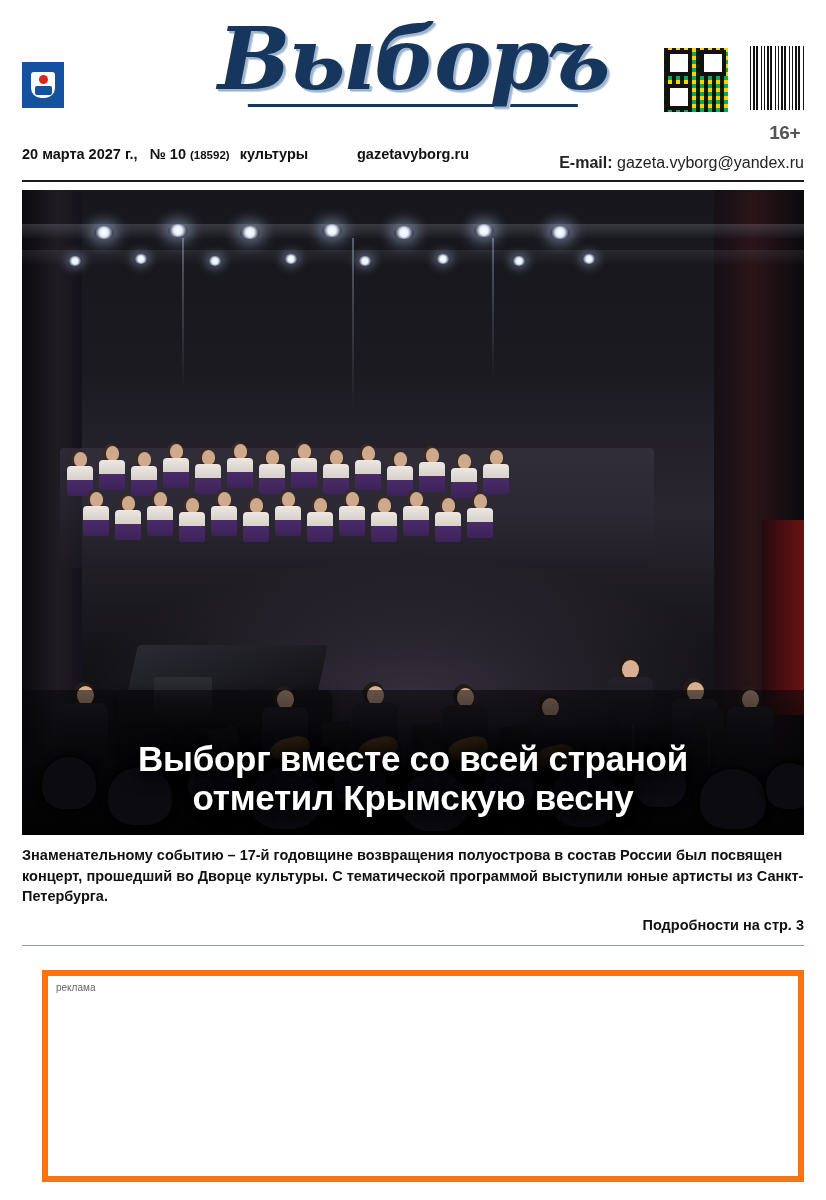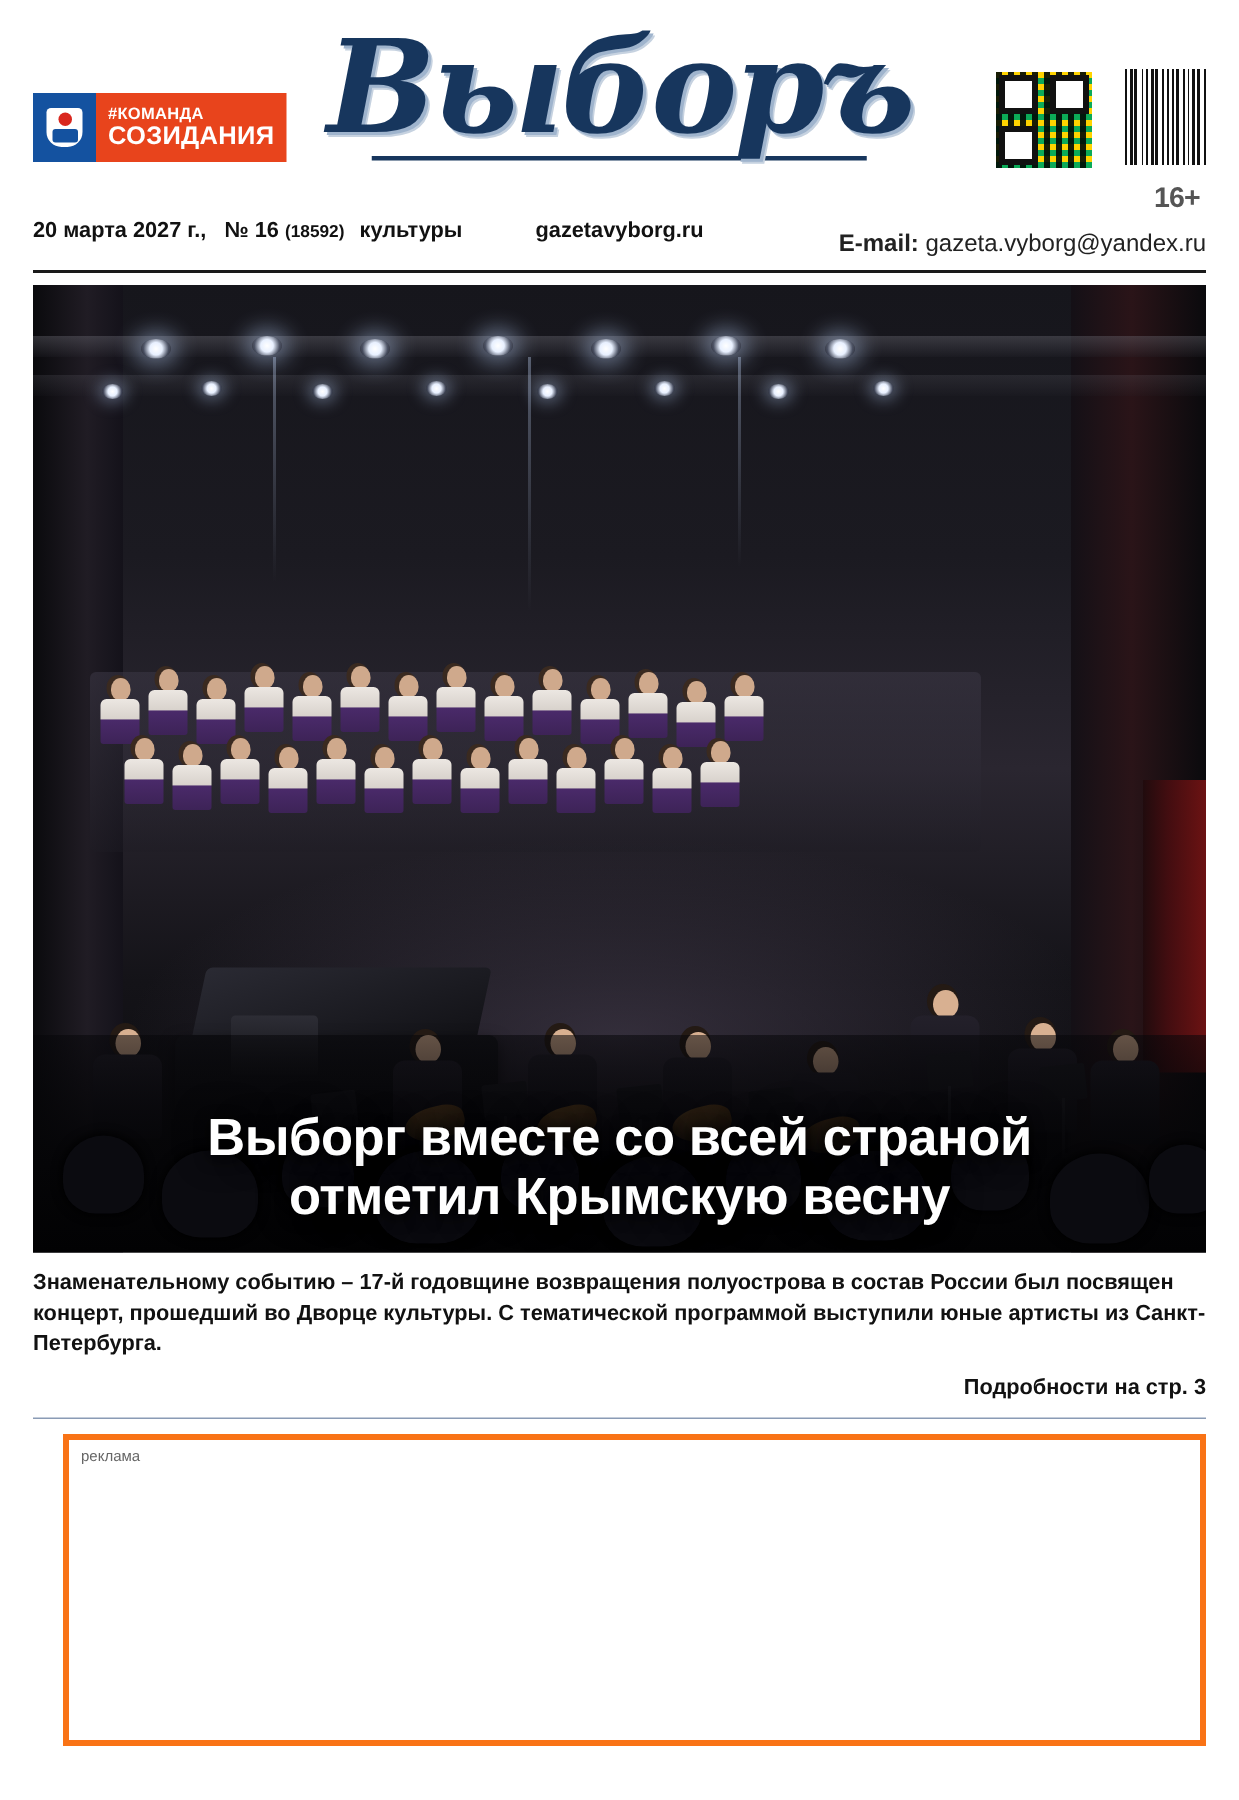--- a/index.html
+++ b/index.html
@@ -412,22 +412,22 @@
   }
 
   .rule-thin {
     margin: 12px 22px 0 22px;
     border-top: 1px solid #8a9bb5;
     height: 0;
   }
 
   
   .ad-box {
-    margin: 10px 22px 0 42px;
-    border: 4px solid #f97316;
+    margin: 24px 22px 0 42px;
+    border: 6px solid #f97316;
     height: 200px;
     position: relative;
     background: #fff;
   }
   .ad-label {
     position: absolute;
     left: 8px; top: 6px;
     font-size: 10px;
     color: #666;
   }
@@ -435,24 +435,20 @@
 </head>
 <body>
 
 <div class="page">
 
   <div class="masthead">
 
     <div class="team-badge">
       <div class="team-badge-logo">
         <div class="badge-shield"></div>
-      </div>
-      <div class="team-badge-text">
-        <span class="line1">#КОМАНДА</span>
-        <span class="line2">СОЗИДАНИЯ</span>
       </div>
     </div>
 
     <div class="title-block">
       <div class="paper-title">Выборъ</div>
       <div class="title-underline"></div>
     </div>
 
     <div class="qr-code">
       <div class="qr-inner"></div>
@@ -463,21 +459,21 @@
 
     <div class="barcode"></div>
 
     <div class="age-rating">16+</div>
   </div>
 
   <div class="info-bar">
     <div class="issue-line">
       <span>20 марта 2027 г.,</span>
       &nbsp;
-      <span>№ 16</span>
+      <span>№ 10</span>
       <span class="num-small">(18592)</span>
       <span class="weekday">культуры</span>
     </div>
     <div class="site-url">gazetavyborg.ru</div>
     <div class="email-line">
       <span class="lbl">E-mail:</span>
       <span>gazeta.vyborg@yandex.ru</span>
     </div>
   </div>
 

